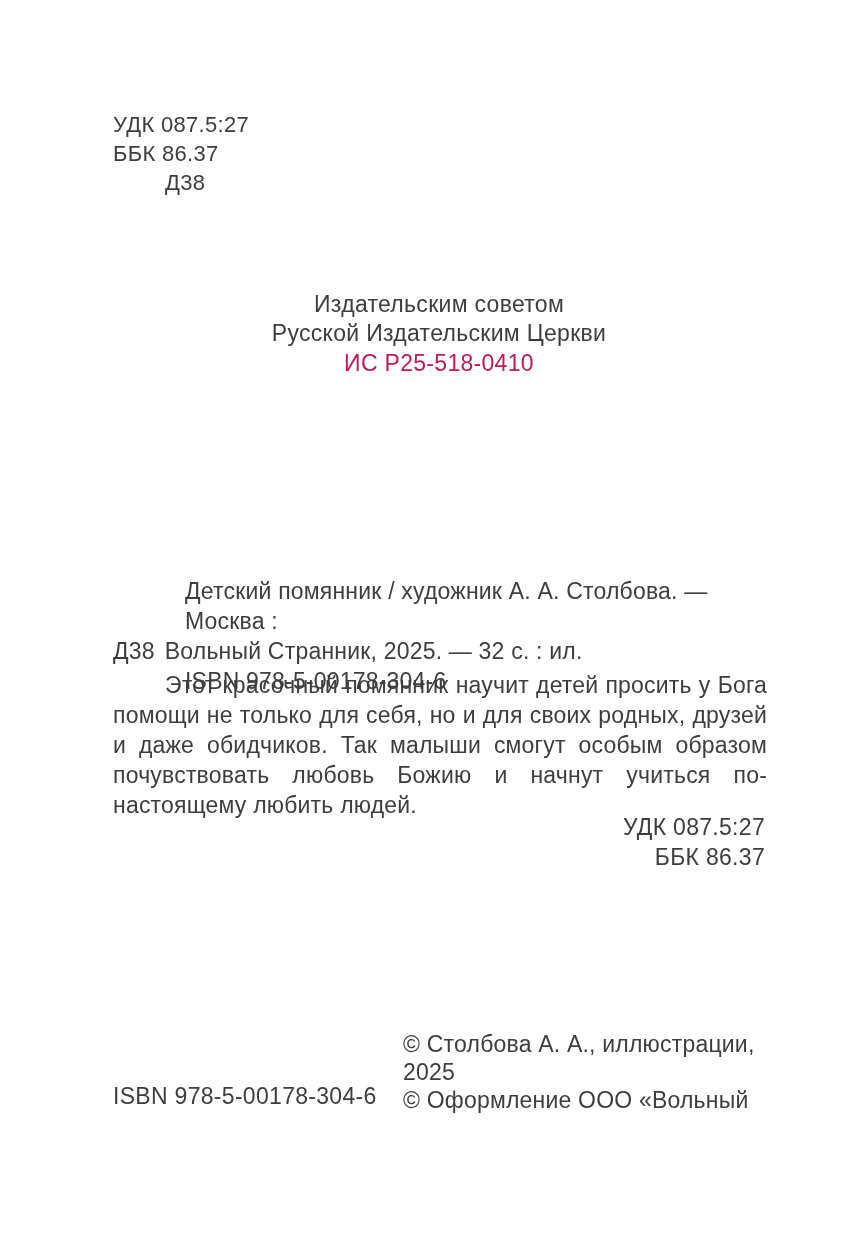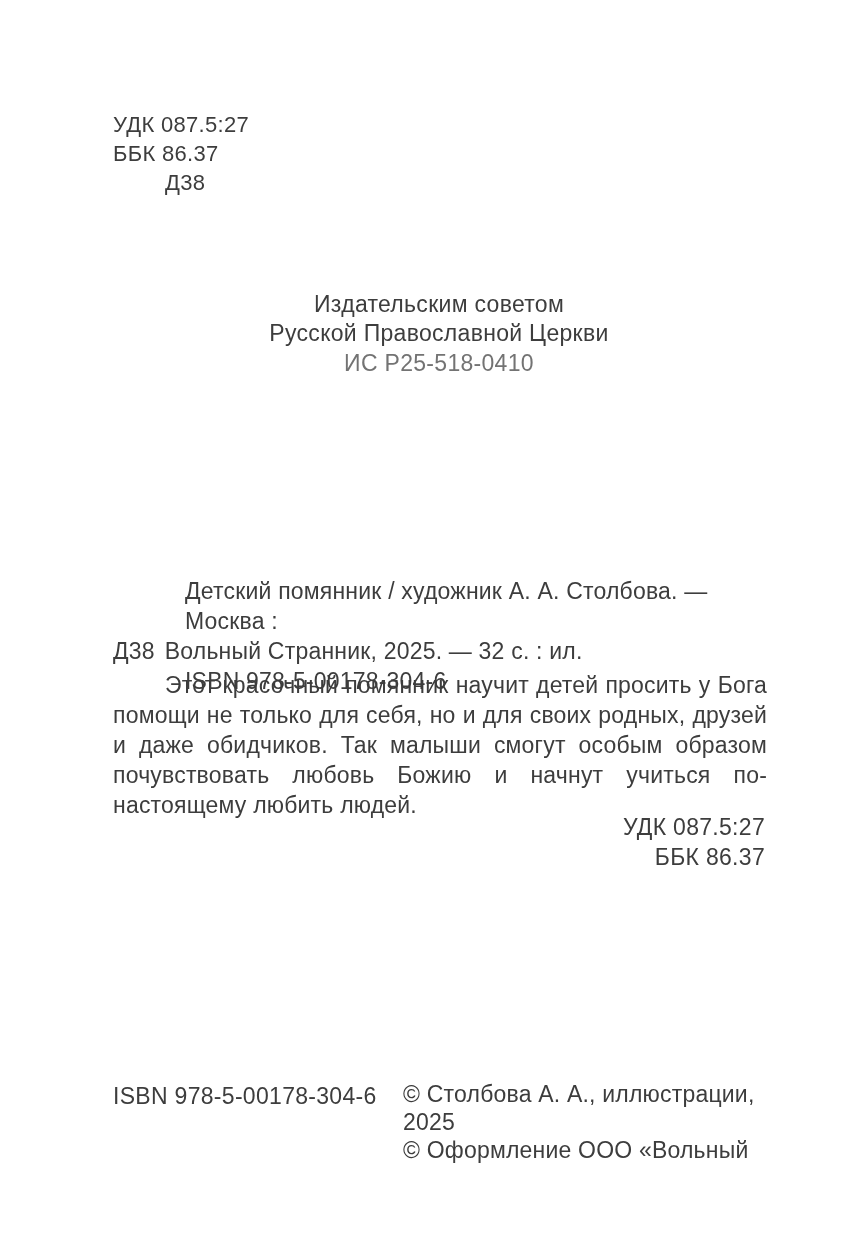--- a/index.html
+++ b/index.html
@@ -31,21 +31,21 @@
   
   .approval {
     left: 113px;
     top: 290px;
     width: 652px;
     text-align: center;
     font-size: 23px;
     line-height: 29px;
     letter-spacing: 0.3px;
   }
-  .approval .is-code { color: #737373; margin-top: 1px; }
+  .approval .is-code { color: #be185d; margin-top: 1px; }
 
   
   .catalog {
     left: 113px;
     top: 576px;
     width: 660px;
     font-size: 23px;
     line-height: 30px;
     letter-spacing: 0.2px;
   }
@@ -78,42 +78,42 @@
 
   
   .footer-isbn {
     left: 113px;
     top: 1083px;
     font-size: 23px;
     letter-spacing: 0.3px;
   }
   .copyright {
     left: 403px;
-    top: 1080px;
+    top: 1030px;
     width: 380px;
     font-size: 23px;
     line-height: 28px;
     letter-spacing: 0.2px;
   }
   .copyright .wrap-indent { padding-left: 28px; }
 </style>
 </head>
 <body>
 
 <div class="page">
 
   <div class="abs top-class">
     <div>УДК 087.5:27</div>
     <div>ББК 86.37</div>
     <div class="sign-indent">Д38</div>
   </div>
 
   <div class="abs approval">
     <div>Издательским советом</div>
-    <div>Русской Православной Церкви</div>
+    <div>Русской Издательским Церкви</div>
     <div class="is-code">ИС Р25-518-0410</div>
   </div>
 
   <div class="abs catalog">
     <div class="indent"><span class="title">Детский помянник</span><span> / художник А. А. Столбова. — Москва :</span></div>
     <div><span class="author-sign">Д38</span><span>Вольный Странник, 2025. — 32 с. : ил.</span></div>
     <div class="indent">ISBN 978-5-00178-304-6</div>
   </div>
 
   <div class="abs annotation">Этот красочный помянник научит детей просить у Бога помощи не только для себя, но и для своих родных, друзей и даже обидчиков. Так малыши смогут особым образом почувствовать любовь Божию и начнут учиться по-настоящему любить людей.</div>

